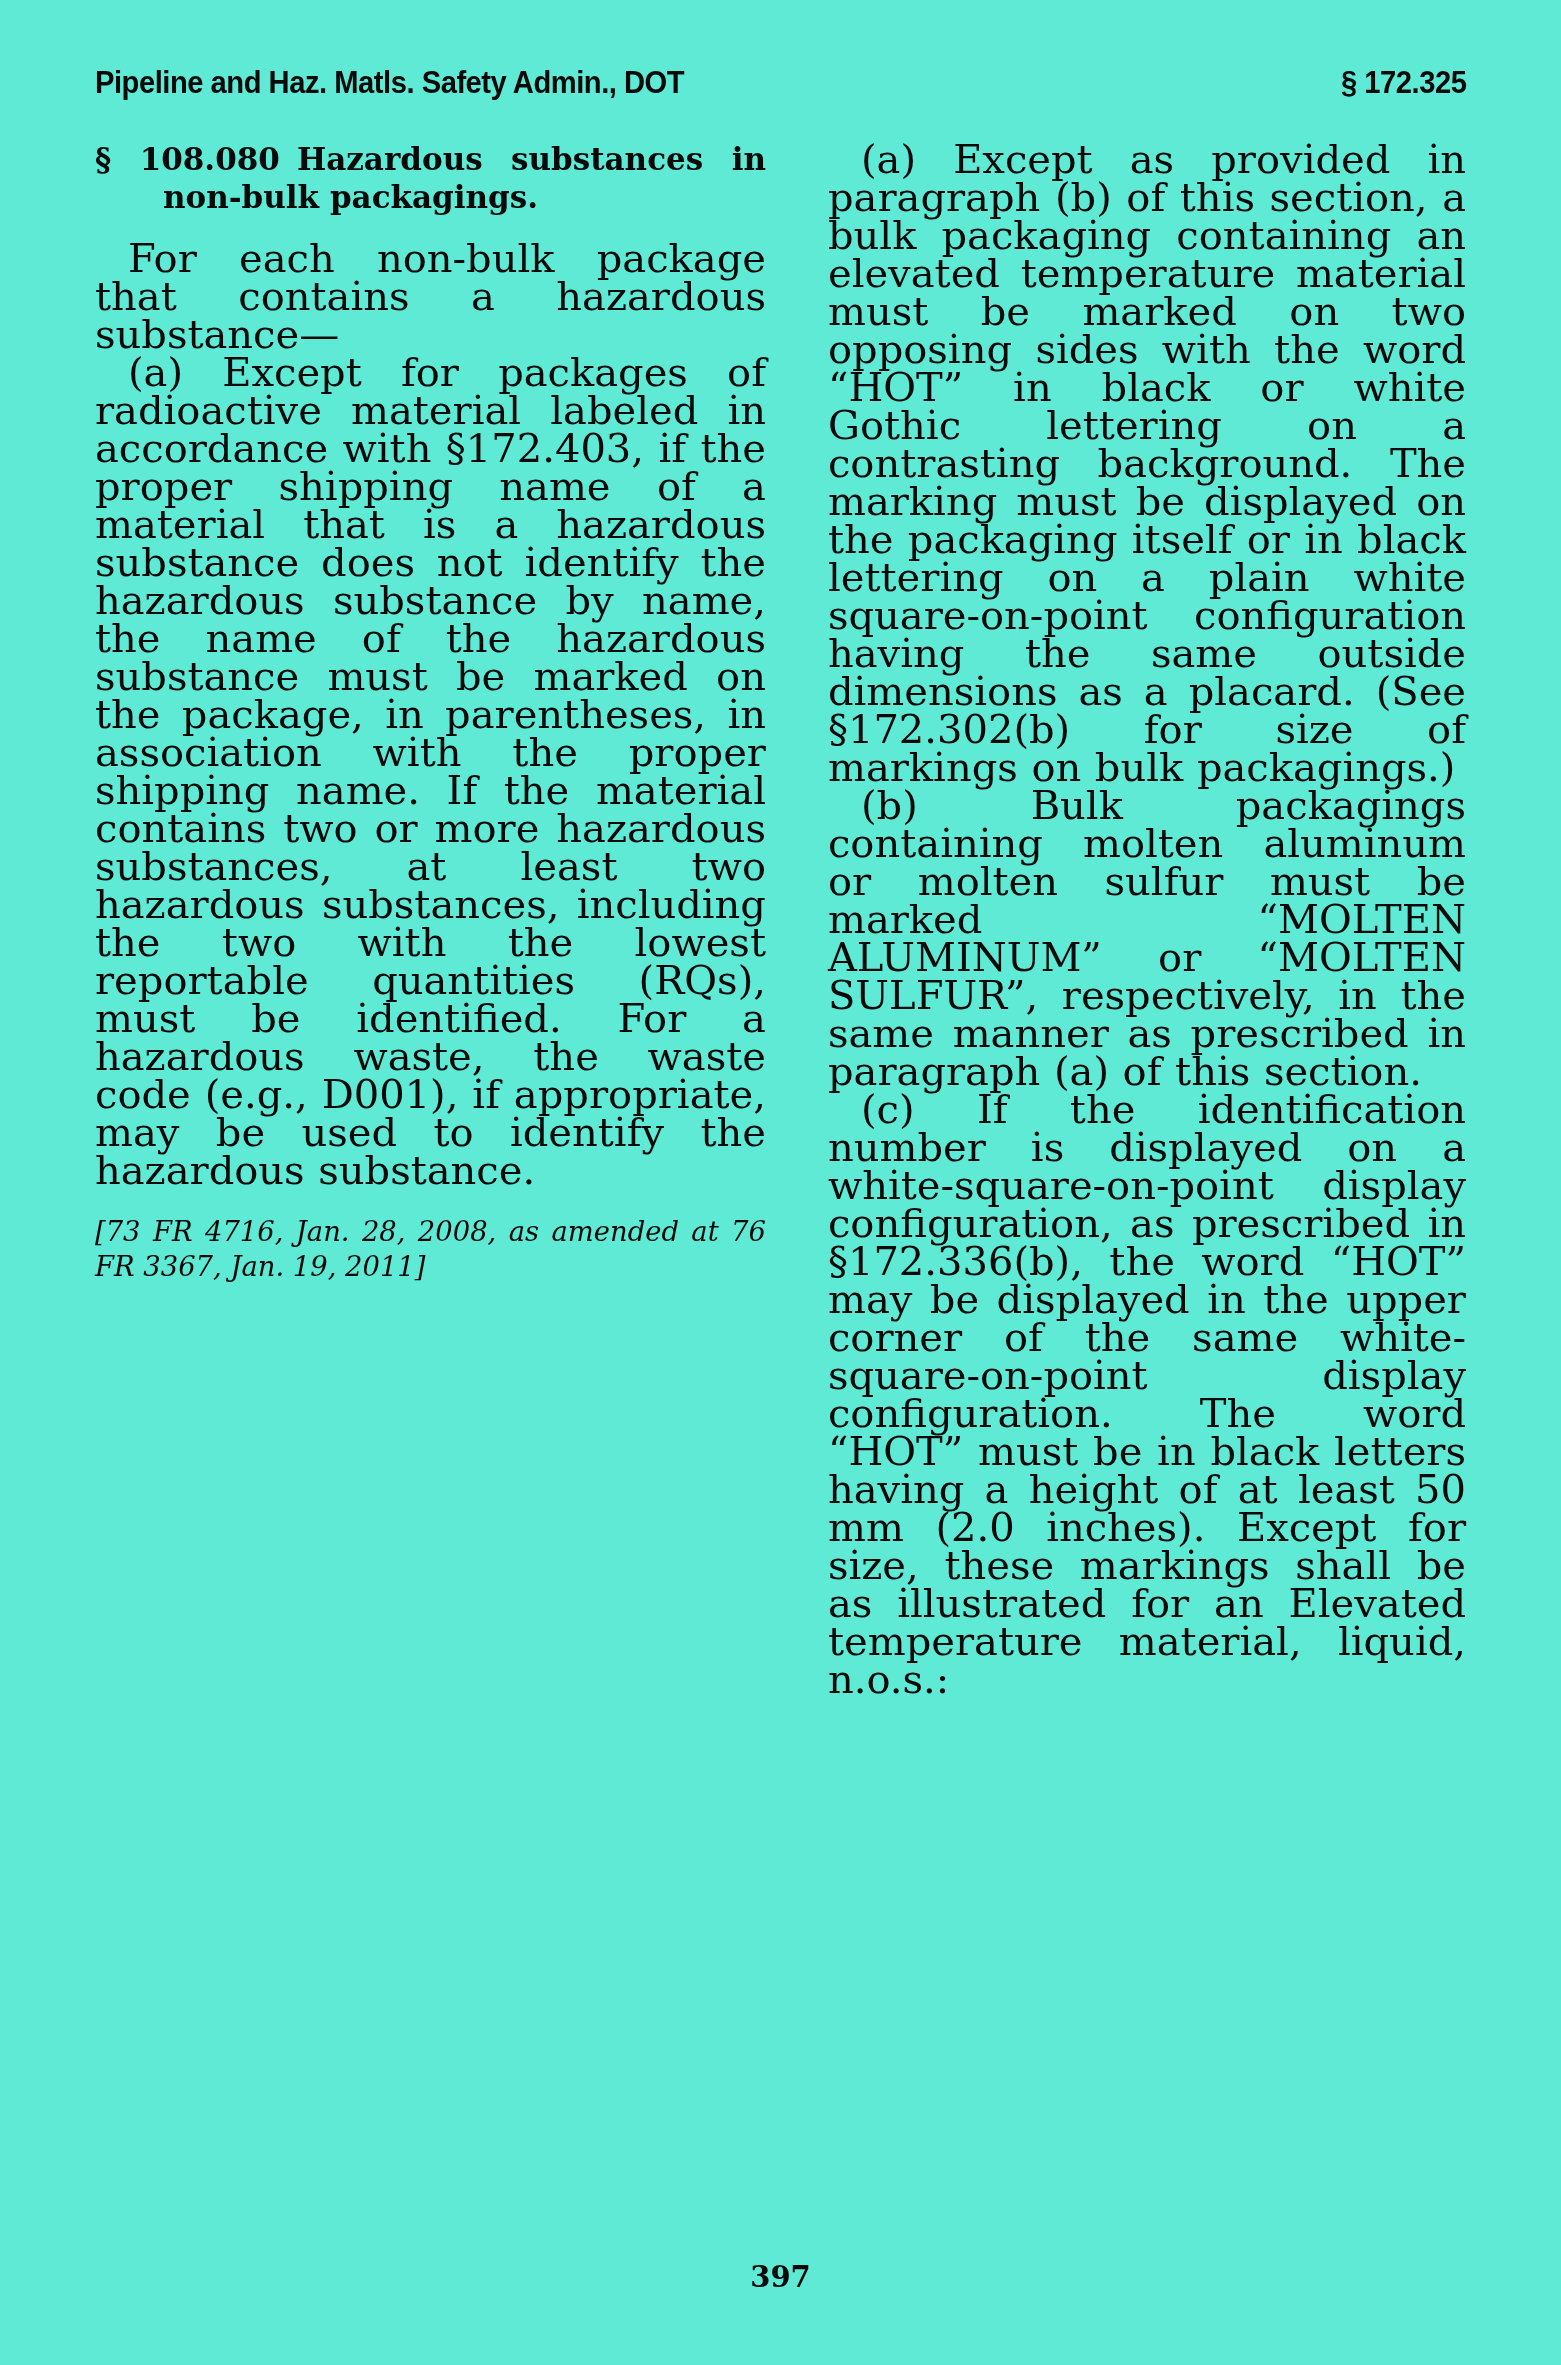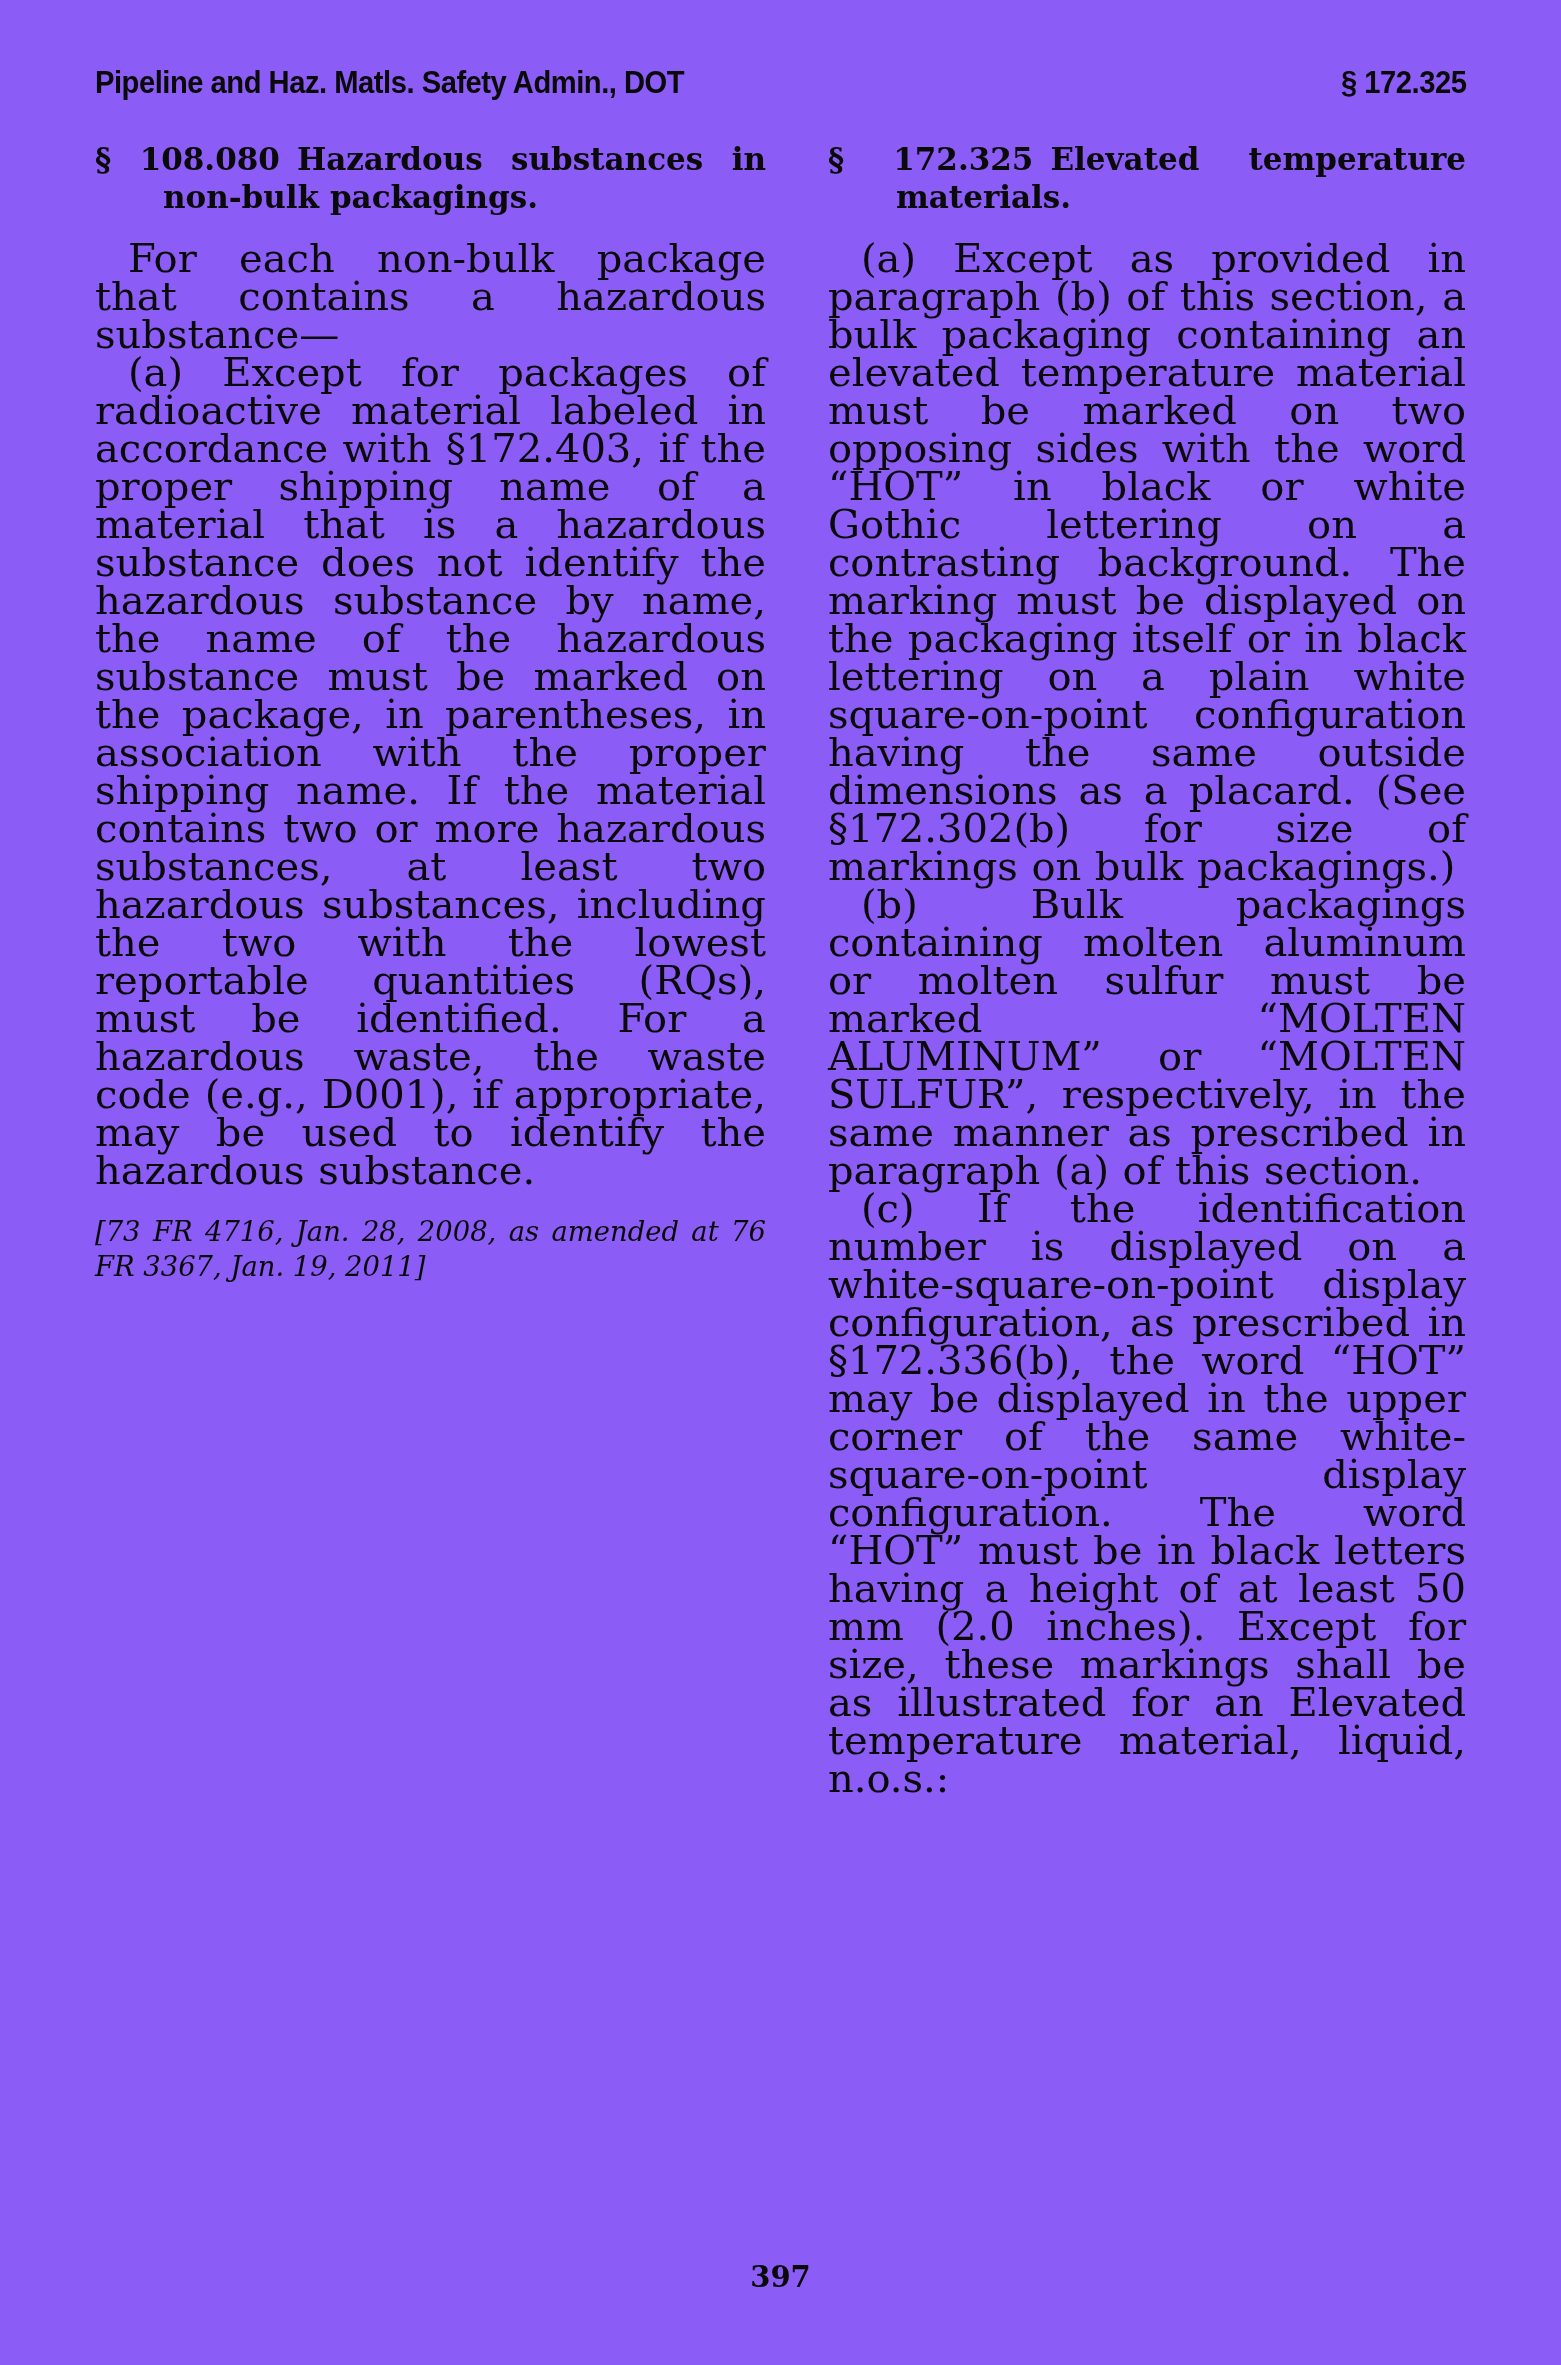--- a/index.html
+++ b/index.html
@@ -4,21 +4,21 @@
 <style>
   html, body {
     margin: 0;
     padding: 0;
     background: #ffffff;
   }
   .page {
     position: relative;
     width: 1561px;
     height: 2366px;
-    background: #8b5cf6;
+    background: #5eead4;
     color: #0a0a0a;
     overflow: hidden;
     box-sizing: border-box;
     padding: 64px 95px 0 95px;
     font-family: "DejaVu Serif", serif;
   }
   
   .running-header {
     display: flex;
     justify-content: space-between;
@@ -106,23 +106,20 @@
     <section class="col col-left">
       <h2 class="section-heading">
         <span class="section-number">§ 108.080</span><span class="section-title">Hazardous substances in non-bulk packagings.</span>
       </h2>
       <p class="body">For each non-bulk package that contains a hazardous substance—</p>
       <p class="body">(a) Except for packages of radioactive material labeled in accordance with §172.403, if the proper shipping name of a material that is a hazardous substance does not identify the hazardous substance by name, the name of the hazardous substance must be marked on the package, in parentheses, in association with the proper shipping name. If the material contains two or more hazardous substances, at least two hazardous substances, including the two with the lowest reportable quantities (RQs), must be identified. For a hazardous waste, the waste code (e.g., D001), if appropriate, may be used to identify the hazardous substance.</p>
       <p class="citation">[73 FR 4716, Jan. 28, 2008, as amended at 76 FR 3367, Jan. 19, 2011]</p>
     </section>
 
     <section class="col col-right">
-      <h2 class="section-heading">
-        <span class="section-number">§ 172.325</span><span class="section-title">Elevated temperature materials.</span>
-      </h2>
       <p class="body">(a) Except as provided in paragraph (b) of this section, a bulk packaging containing an elevated temperature material must be marked on two opposing sides with the word “HOT” in black or white Gothic lettering on a contrasting background. The marking must be displayed on the packaging itself or in black lettering on a plain white square-on-point configuration having the same outside dimensions as a placard. (See §172.302(b) for size of markings on bulk packagings.)</p>
       <p class="body">(b) Bulk packagings containing molten aluminum or molten sulfur must be marked “MOLTEN ALUMINUM” or “MOLTEN SULFUR”, respectively, in the same manner as prescribed in paragraph (a) of this section.</p>
       <p class="body">(c) If the identification number is displayed on a white-square-on-point display configuration, as prescribed in §172.336(b), the word “HOT” may be displayed in the upper corner of the same white-square-on-point display configuration. The word “HOT” must be in black letters having a height of at least 50 mm (2.0 inches). Except for size, these markings shall be as illustrated for an Elevated temperature material, liquid, n.o.s.:</p>
     </section>
 
   </main>
 
   <div class="page-number">397</div>
 
 </div>

